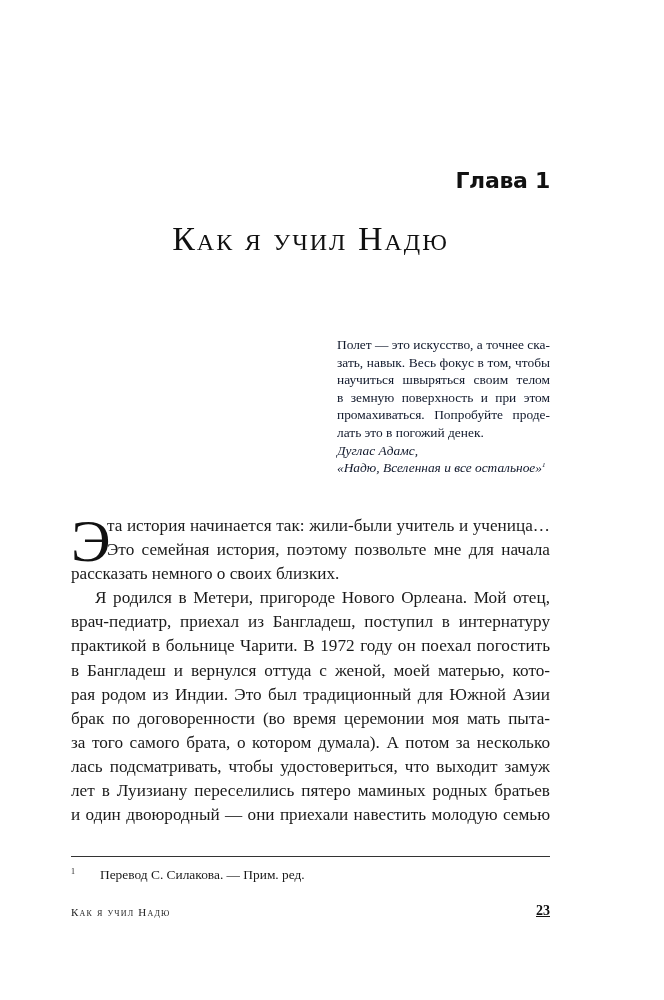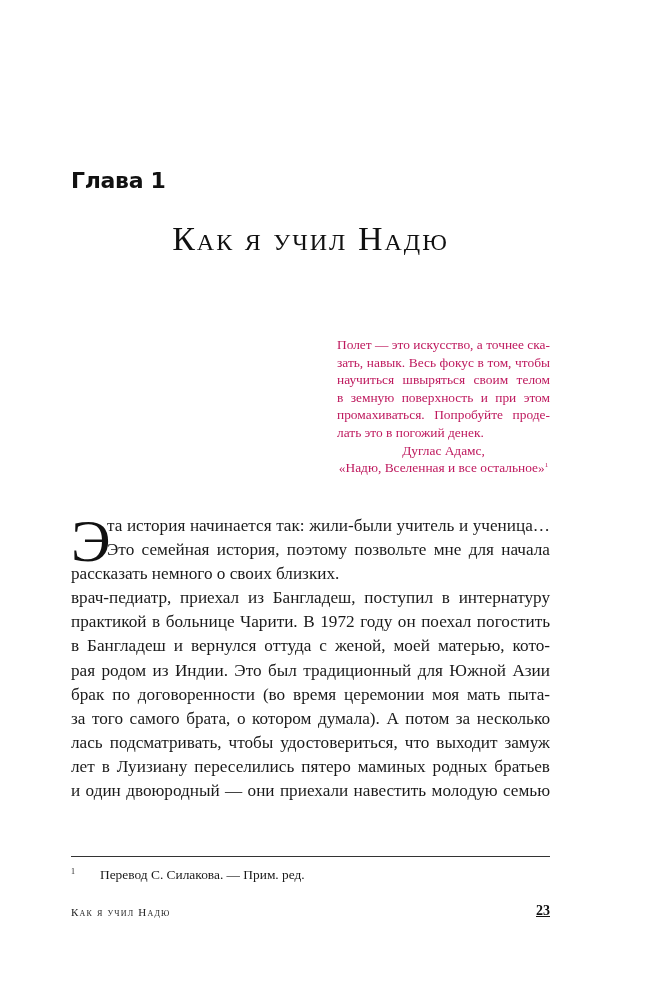--- a/index.html
+++ b/index.html
@@ -18,21 +18,21 @@
     .page {
       position: absolute;
       left: 0; top: 0;
       width: 664px; height: 1000px;
     }
     .chapter-label {
       position: absolute;
       left: 71px;
       width: 479px;
       top: 168px;
-      text-align: left;
+      text-align: right;
       font-family: "DejaVu Sans", "Liberation Sans", sans-serif;
       font-weight: bold;
       font-size: 22px;
       letter-spacing: -0.3px;
       color: #111;
     }
     .chapter-title {
       position: absolute;
       left: 71px;
       width: 479px;
@@ -45,34 +45,35 @@
       color: #111;
     }
     .epigraph {
       position: absolute;
       left: 337px;
       width: 213px;
       top: 336px;
       font-size: 13.4px;
       line-height: 17.6px;
       text-align: justify;
-      color: #be185d;
+      color: #0f172a;
     }
     .epigraph .ep-line {
       display: block;
       text-align: justify;
       text-align-last: justify;
       white-space: nowrap;
     }
     .epigraph .ep-line.last {
       text-align-last: left;
     }
     .epigraph .attribution {
       display: block;
-      text-align: center;
+      text-align: left;
+      font-style: italic;
       white-space: nowrap;
     }
     .epigraph sup, .body-text sup, .footnote sup {
       font-size: 7px;
       vertical-align: super;
       line-height: 0;
     }
     .body-text {
       position: absolute;
       left: 71px;
@@ -172,20 +173,21 @@
     <span class="attribution">Дуглас Адамс,</span>
     <span class="attribution"><span>«Надю, Вселенная и все остальное»</span><sup>1</sup></span>
   </div>
 
   <div class="dropcap">Э</div>
 
   <div class="body-text">
     <span class="line dc">та история начинается так: жили-были учитель и ученица…</span>
     <span class="line dc">Это семейная история, поэтому позвольте мне для начала</span>
     <span class="line last">рассказать немного о своих близких.</span>
+    <span class="line indent">Я родился в Метери, пригороде Нового Орлеана. Мой отец,</span>
     <span class="line">врач-педиатр, приехал из Бангладеш, поступил в интернатуру</span>
     <span class="line">практикой в больнице Чарити. В 1972 году он поехал погостить</span>
     <span class="line">в Бангладеш и вернулся оттуда с женой, моей матерью, кото-</span>
     <span class="line">рая родом из Индии. Это был традиционный для Южной Азии</span>
     <span class="line">брак по договоренности (во время церемонии моя мать пыта-</span>
     <span class="line">за того самого брата, о котором думала). А потом за несколько</span>
     <span class="line">лась подсматривать, чтобы удостовериться, что выходит замуж</span>
     <span class="line">лет в Луизиану переселились пятеро маминых родных братьев</span>
     <span class="line">и один двоюродный — они приехали навестить молодую семью</span>
   </div>

